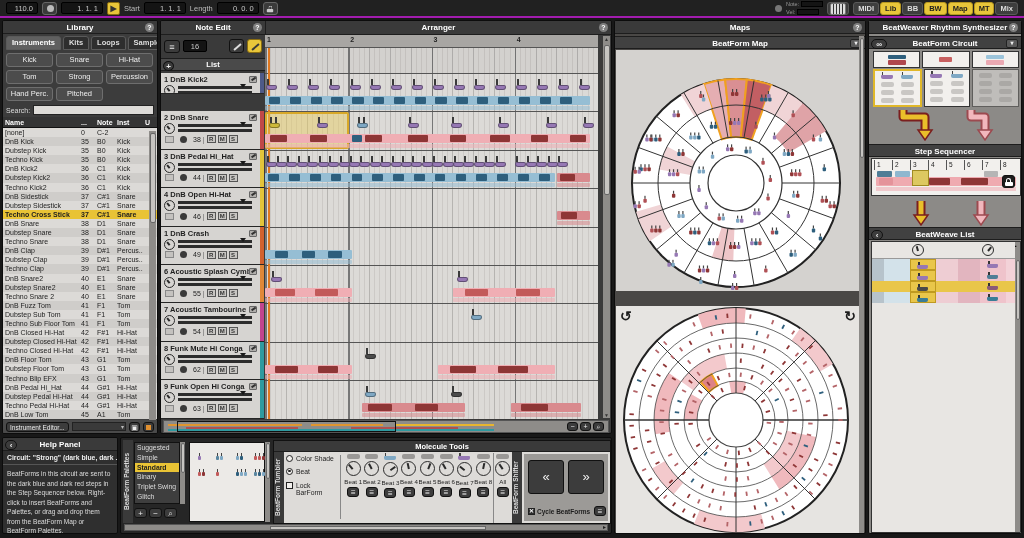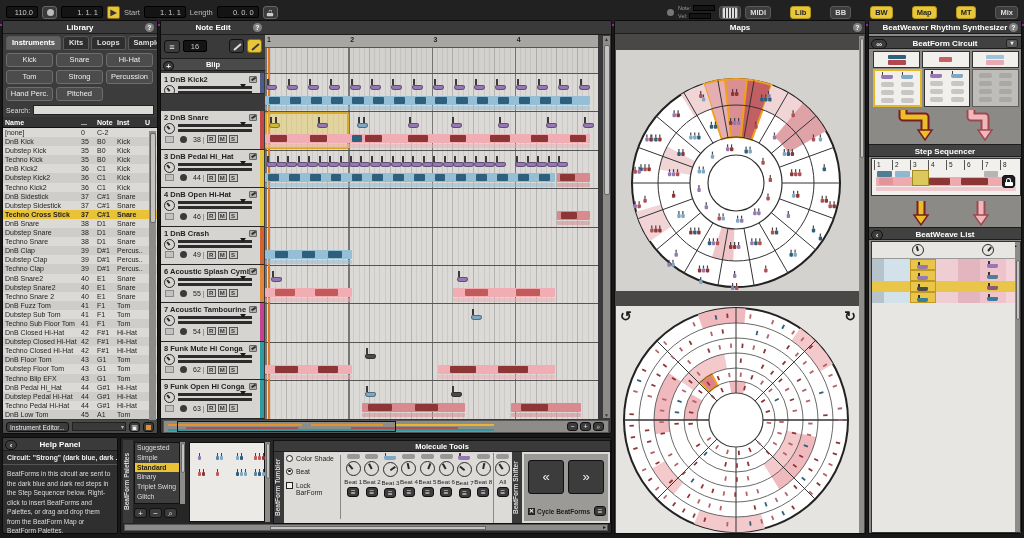--- a/index.html
+++ b/index.html
@@ -3,21 +3,21 @@
 <meta charset="utf-8">
 <style>
 *{margin:0;padding:0;box-sizing:border-box;font-family:"Liberation Sans",sans-serif;}
 html,body{width:1024px;height:538px;background:#181818;overflow:hidden;position:relative;}
 .panel{position:absolute;background:#44423f;border:1px solid #0c0c0c;border-radius:2px;overflow:hidden;}
 .ptitle{position:relative;height:13px;background:#3a3a3a;color:#fff;font-size:8px;font-weight:bold;text-align:center;line-height:13px;border-bottom:1px solid #1d1d1d;}
 .subhdr{position:absolute;left:0;right:0;height:13px;background:#414141;color:#fff;font-size:8px;font-weight:bold;text-align:center;line-height:13px;border-top:1px solid #1d1d1d;border-bottom:1px solid #1d1d1d;}
 .qicon{position:absolute;right:3px;top:2px;width:9px;height:9px;border-radius:50%;background:#808080;color:#fff;font-size:7px;line-height:9px;text-align:center;font-weight:bold;}
 .ddbtn{position:absolute;right:3px;top:2px;width:12px;height:9px;background:#5a5a5a;border:1px solid #222;border-radius:2px;color:#eee;font-size:6px;line-height:7px;text-align:center;}
 
-#topbar{position:absolute;left:0;top:0;width:1024px;height:18px;background:#212121;border-bottom:2px solid #a21caf;display:flex;align-items:center;gap:4px;padding:12px 6px;}
+#topbar{position:absolute;left:0;top:0;width:1024px;height:18px;background:#212121;border-bottom:2px solid #a21caf;display:flex;align-items:center;gap:4px;padding:4px 6px;}
 .tfield{background:#141414;color:#c8c8c8;font-size:7.5px;border:1px solid #000;border-radius:2px;padding:0 4px;height:12px;line-height:11px;text-align:right;}
 .tlabel{color:#bbb;font-size:7.5px;}
 .tbtn{height:13px;padding:0 4px;background:#3e3e3e;border:1px solid #5a5a5a;border-radius:3px;color:#ddd;font-size:7.5px;font-weight:bold;line-height:11px;}
 .tbtn.active{background:#e8c63a;color:#1e1e1e;border-color:#b89820;}
 .playbtn{width:13px;height:13px;background:#e8c63a;border:1px solid #8a6d10;border-radius:2px;color:#333;font-size:8px;line-height:12px;text-align:center;font-weight:bold;}
 .recbtn{width:15px;height:13px;background:#3a3a3a;border:1px solid #666;border-radius:3px;position:relative;}
 .recbtn i{position:absolute;left:3.5px;top:2.5px;width:7px;height:7px;border-radius:50%;background:#bbb;}
 .lockbtn{width:15px;height:13px;background:#3a3a3a;border:1px solid #666;border-radius:3px;position:relative;}
 .led{width:7px;height:7px;border-radius:50%;background:#777;}
 .nvcol{display:flex;flex-direction:column;line-height:6px;}
@@ -90,21 +90,21 @@
     <span class="nvrow">
         <span class="nvlab">Note:</span>
         <span class="nvfield"></span>
       </span>
     <span class="nvrow">
         <span class="nvlab">Vel:</span>
         <span class="nvfield"></span>
       </span>
   </span>
   <span class="tbtn" style="padding:0 2px"><span class="kbicon" style="display:inline-block;vertical-align:-2px"></span></span>
-  <span style="display:flex;gap:19px">
+  <span style="display:flex;gap:1px">
       <div class="tbtn" style="display: inline-block;">MIDI</div>
       <div class="tbtn active" style="display: inline-block;">Lib</div>
       <div class="tbtn" style="display: inline-block;">BB</div>
       <div class="tbtn active" style="display: inline-block;">BW</div>
       <div class="tbtn active" style="display: inline-block;">Map</div>
       <div class="tbtn active" style="display: inline-block;">MT</div>
       <div class="tbtn" style="display: inline-block;">Mix</div>
     </span>
 </div>
 
@@ -374,35 +374,36 @@
     <span class="dkbtn" style="width:11px;height:10px;font-size:7px;line-height:9px">▣</span>
     <span class="dkbtn" style="width:11px;height:10px">
         <i style="display:block;width:5px;height:5px;background:#e09030;margin:2px auto"></i>
       </span>
   </div>
 </div>
 
 <div class="panel" style="left:160px;top:20px;width:452px;height:414px;background:#3a3a3a">
   <div class="ptitle" style="height:14px;display:flex">
     <span style="width:104px;position:relative"><span>Note Edit</span><span class="qicon">?</span></span>
+    <span style="flex:1;position:relative;border-left:1px solid #1d1d1d"><span>Arranger</span><span class="qicon">?</span></span>
   </div>
   <div style="position:absolute;left:0;top:14px;width:104px;height:22px;display:flex;align-items:center;gap:3px;padding:0 3px">
     <span class="dkbtn" style="width:16px;height:13px;font-size:9px;line-height:12px">≡</span>
     <span class="tfield" style="width:24px;text-align:center">16</span>
     <span style="flex:1"></span>
     <span class="dkbtn" style="width:15px;height:14px;position:relative">
         <i style="position:absolute;left:3px;top:6px;width:9px;height:2px;background:#ddd;transform:rotate(-40deg)"></i>
       </span>
     <span class="dkbtn" style="width:15px;height:14px;background:#e8c63a;border-color:#8a6d10;position:relative">
         <i style="position:absolute;left:3px;top:6px;width:9px;height:2px;background:#3a3a3a;transform:rotate(-40deg)"></i>
       </span>
   </div>
   <div style="position:absolute;left:0;top:37px;width:104px;height:13px;background:#4a4a4a;border-top:1px solid #1d1d1d;border-bottom:1px solid #1d1d1d;text-align:center;color:#fff;font-size:7.5px;font-weight:bold;line-height:12px">
     <span class="dkbtn" style="position:absolute;left:2px;top:1.5px;width:11px;height:10px;border-radius:50%;font-size:8px;line-height:9px">+</span>
-    <span>Blip</span>
+    <span>List</span>
   </div>
   <div>
       <div class="tcard" style="top: 52px; height: 21px; position: absolute;">
         <div style="position: absolute; right: 0px; top: 0px; bottom: 0px; width: 4px; background: rgb(78, 90, 136);"></div>
         <div class="tname">1 DnB Kick2</div>
         <div class="brushico">
           <i></i>
         </div>
         <div style="display: flex; align-items: center; padding: 1px 6px 0px 3px;">
           <div class="knob" style="height: 11px; width: 11px;">
@@ -1044,20 +1045,21 @@
       <div style="position: absolute; left: 22.3px; top: 5.5px; width: 111.5px; height: 2px; background: rgb(176, 80, 80);"></div>
       <div style="position: absolute; left: 13.38px; top: 0px; width: 218.54px; height: 11px; border: 1.5px solid rgb(17, 17, 17);"></div>
       <div class="dkbtn" style="position: absolute; right: 4px; top: 1px; width: 11px; height: 9px; font-size: 7px; line-height: 8px;">⌕</div>
       <div class="dkbtn" style="position: absolute; right: 17px; top: 1px; width: 11px; height: 9px; font-size: 7px; line-height: 8px;">+</div>
       <div class="dkbtn" style="position: absolute; right: 30px; top: 1px; width: 11px; height: 9px; font-size: 7px; line-height: 8px;">−</div>
     </div>
 </div>
 
 <div class="panel" style="left:614px;top:20px;width:252px;height:514px;background:#4a4846">
   <div class="ptitle"><span>Maps</span><span class="qicon">?</span></div>
+  <div class="subhdr" style="top:15px"><span>BeatForm Map</span><span class="ddbtn">▾</span></div>
   <div style="position:absolute;left:1px;top:29px;width:244px;height:241px;background:#d4d2cf"><svg width="244" height="241">
         <circle cx="120" cy="133" r="104" fill="#fff" stroke="#222" stroke-width="2"></circle>
         <path d="M109.12903982016405,29.569722881699562 A104,104 0 0 0 87.86223258500547,34.09012230530402 L105.78521825875242,89.25140025042293 A46,46 0 0 1 115.19169068968795,87.25199281305942 Z" fill="#e5aeb2" stroke="#f0a020" stroke-width="2"></path>
         <path d="M130.87096017983595,29.569722881699576 A104,104 0 0 0 109.12903982016405,29.569722881699562 L115.19169068968795,87.25199281305942 A46,46 0 0 1 124.80830931031205,87.25199281305943 Z" fill="#d98f93" stroke="#f0a020" stroke-width="2"></path>
         <path d="M155.57009490586955,35.271967438265534 A104,104 0 0 0 130.87096017983595,29.569722881699576 L124.80830931031205,87.25199281305943 A46,46 0 0 1 135.73292659298076,89.77413944384821 Z" fill="#c25f63" stroke="#f0a020" stroke-width="2"></path>
         <path d="M186.8499114074001,53.33137791562629 A104,104 0 0 0 155.57009490586955,35.271967438265534 L146.67757117940218,59.70397557869916 A78,78 0 0 1 170.13743355555007,73.24853343671973 Z" fill="#f0d4d6" stroke="none" stroke-width="0"></path>
         <path d="M210.06664199358164,81 A104,104 0 0 0 186.8499114074001,53.33137791562629 L158.56725658119237,87.03733341286133 A60,60 0 0 1 171.96152422706632,103 Z" fill="#dfa3a7" stroke="none" stroke-width="0"></path>
         <path d="M87.86223258500547,34.09012230530402 A104,104 0 0 0 64.88839651974669,44.80299799973169 L78.66629738981003,66.85224849979876 A78,78 0 0 1 95.8966744387541,58.817591728978016 Z" fill="#f0d4d6" stroke="none" stroke-width="0"></path>
         <path d="M51.13008775700371,96.3812181027005 A78,78 0 0 0 43.184995265047775,119.45544214197943 L74.69884336143843,125.01218382732121 A46,46 0 0 1 79.38441072848937,111.404308111849 Z" fill="#f0d4d6" stroke="none" stroke-width="0"></path>
         <path d="M20.028783622414835,161.6662850049679 A104,104 0 0 0 33.780092454275646,191.15606196095766 L55.33506934070674,176.61704647071824 A78,78 0 0 1 45.021587716811126,154.49971375372593 Z" fill="#f0d4d6" stroke="none" stroke-width="0"></path>

